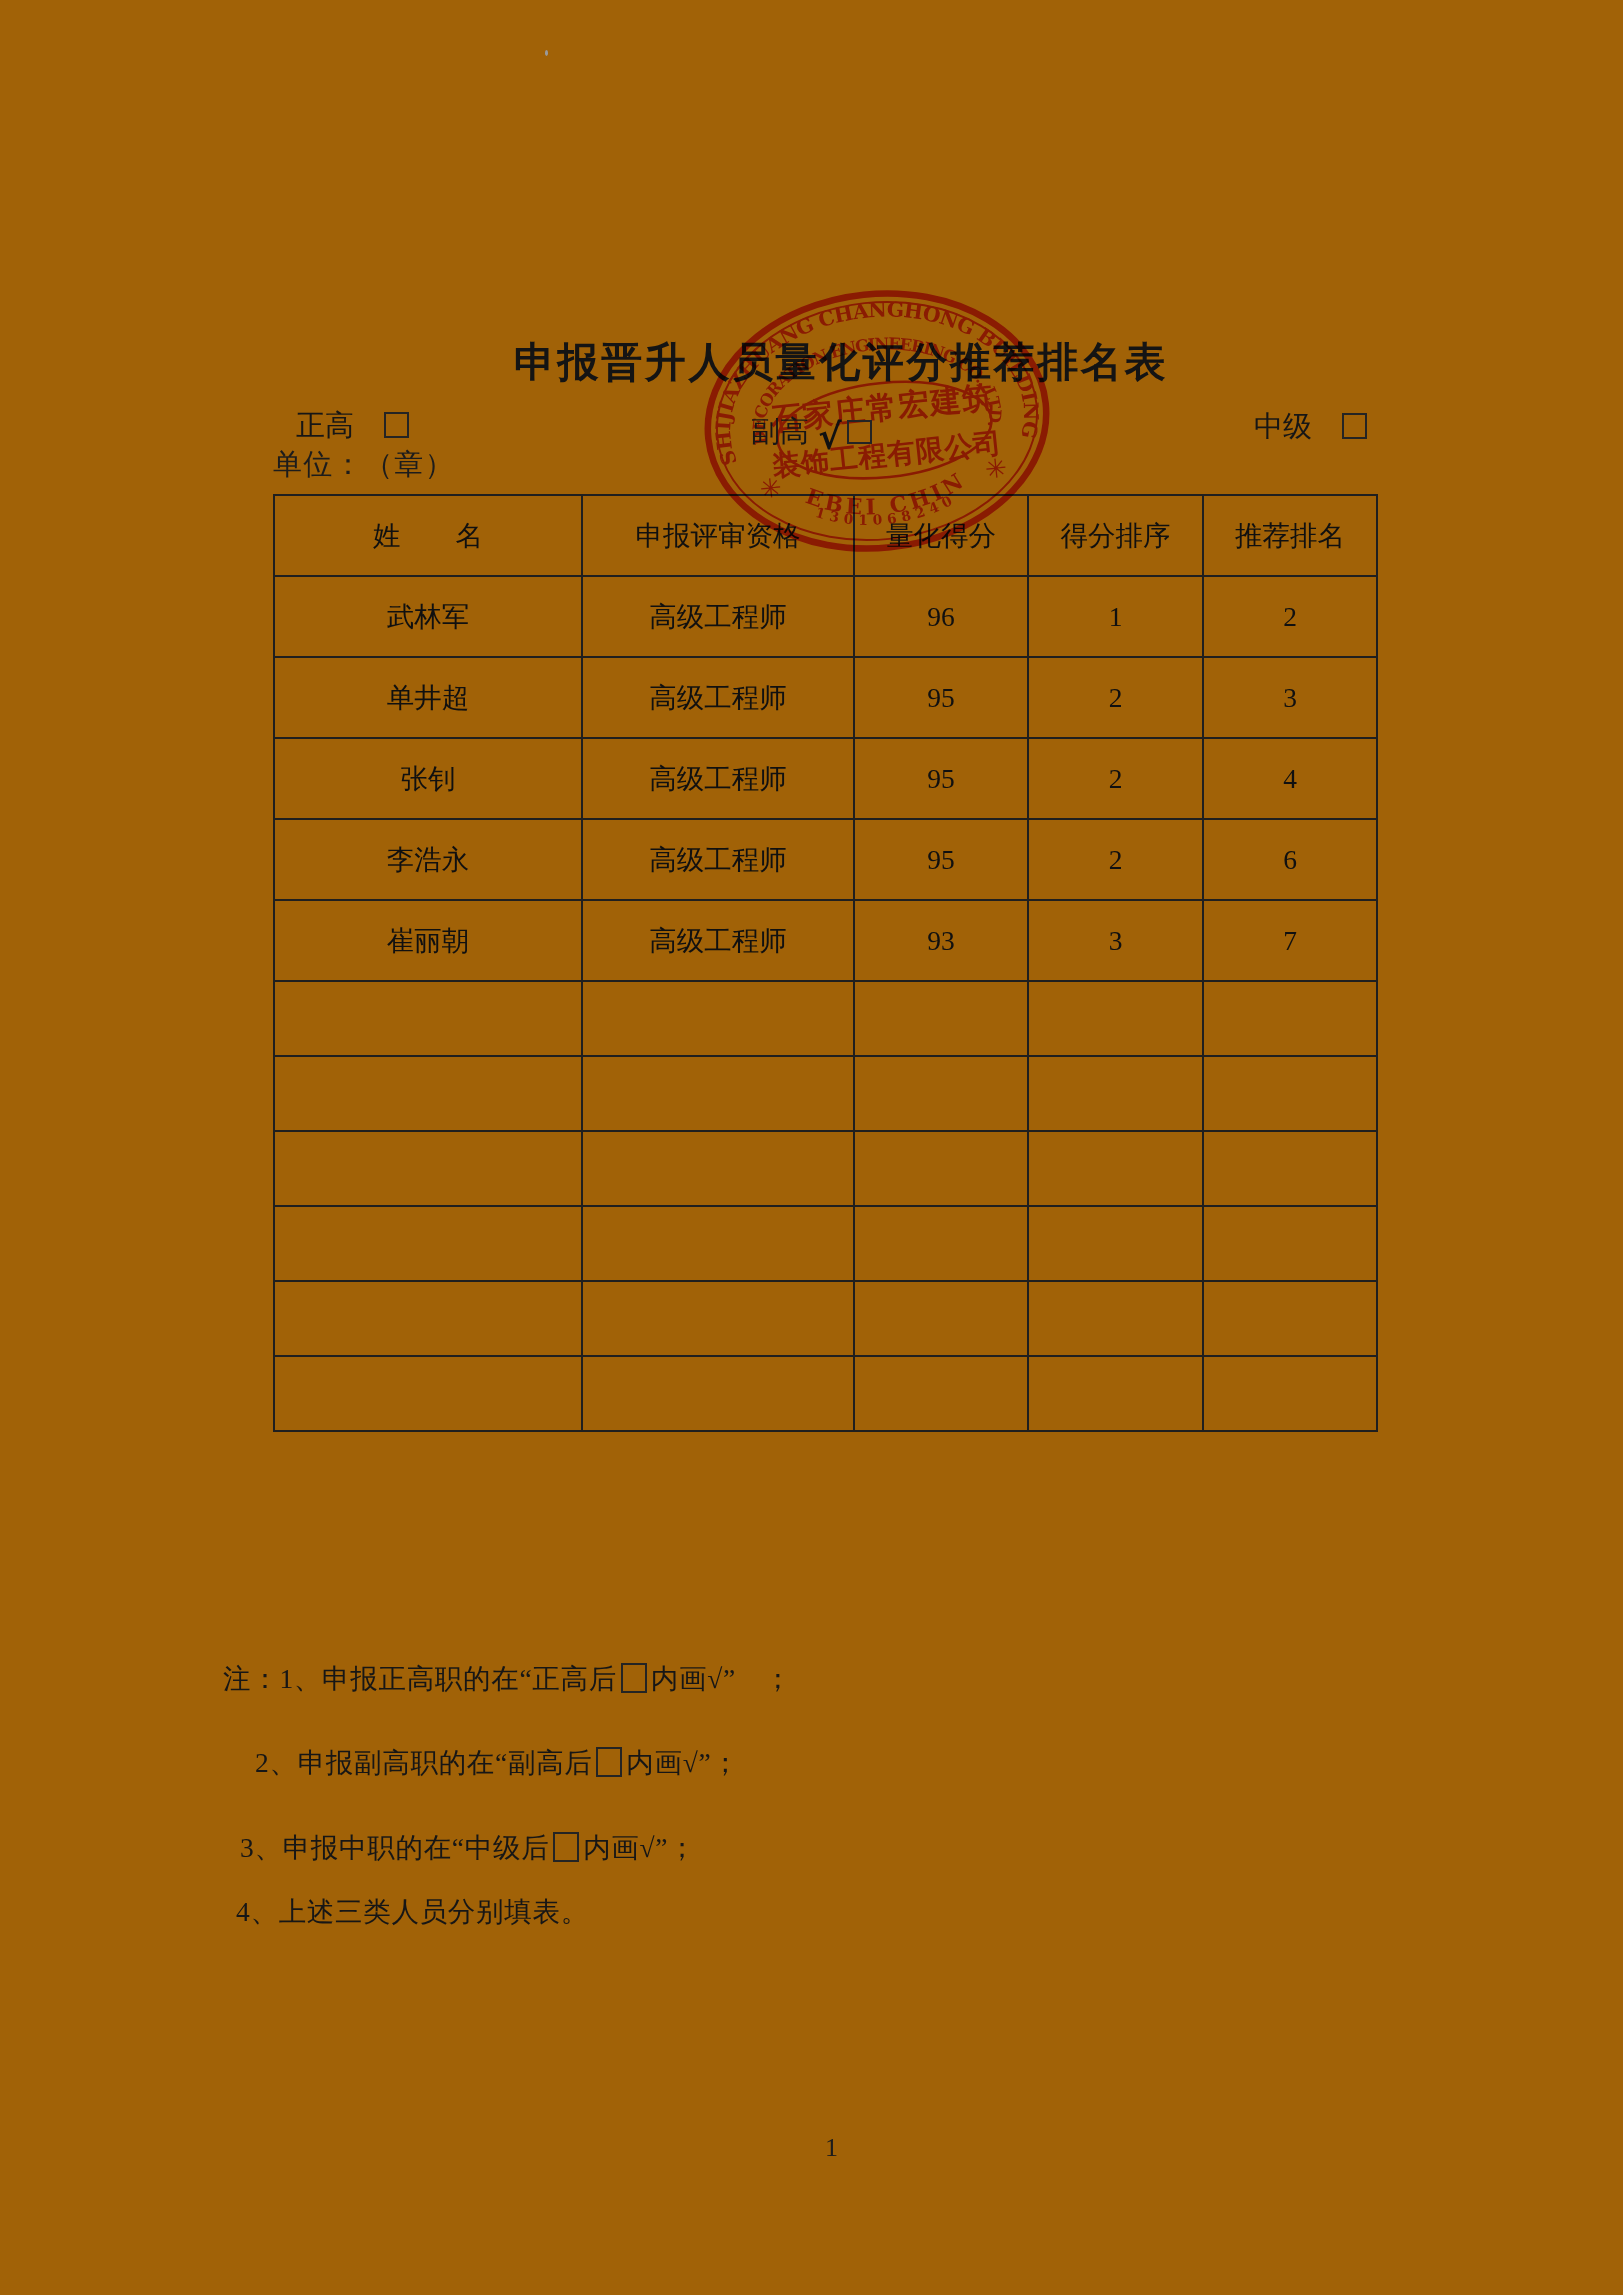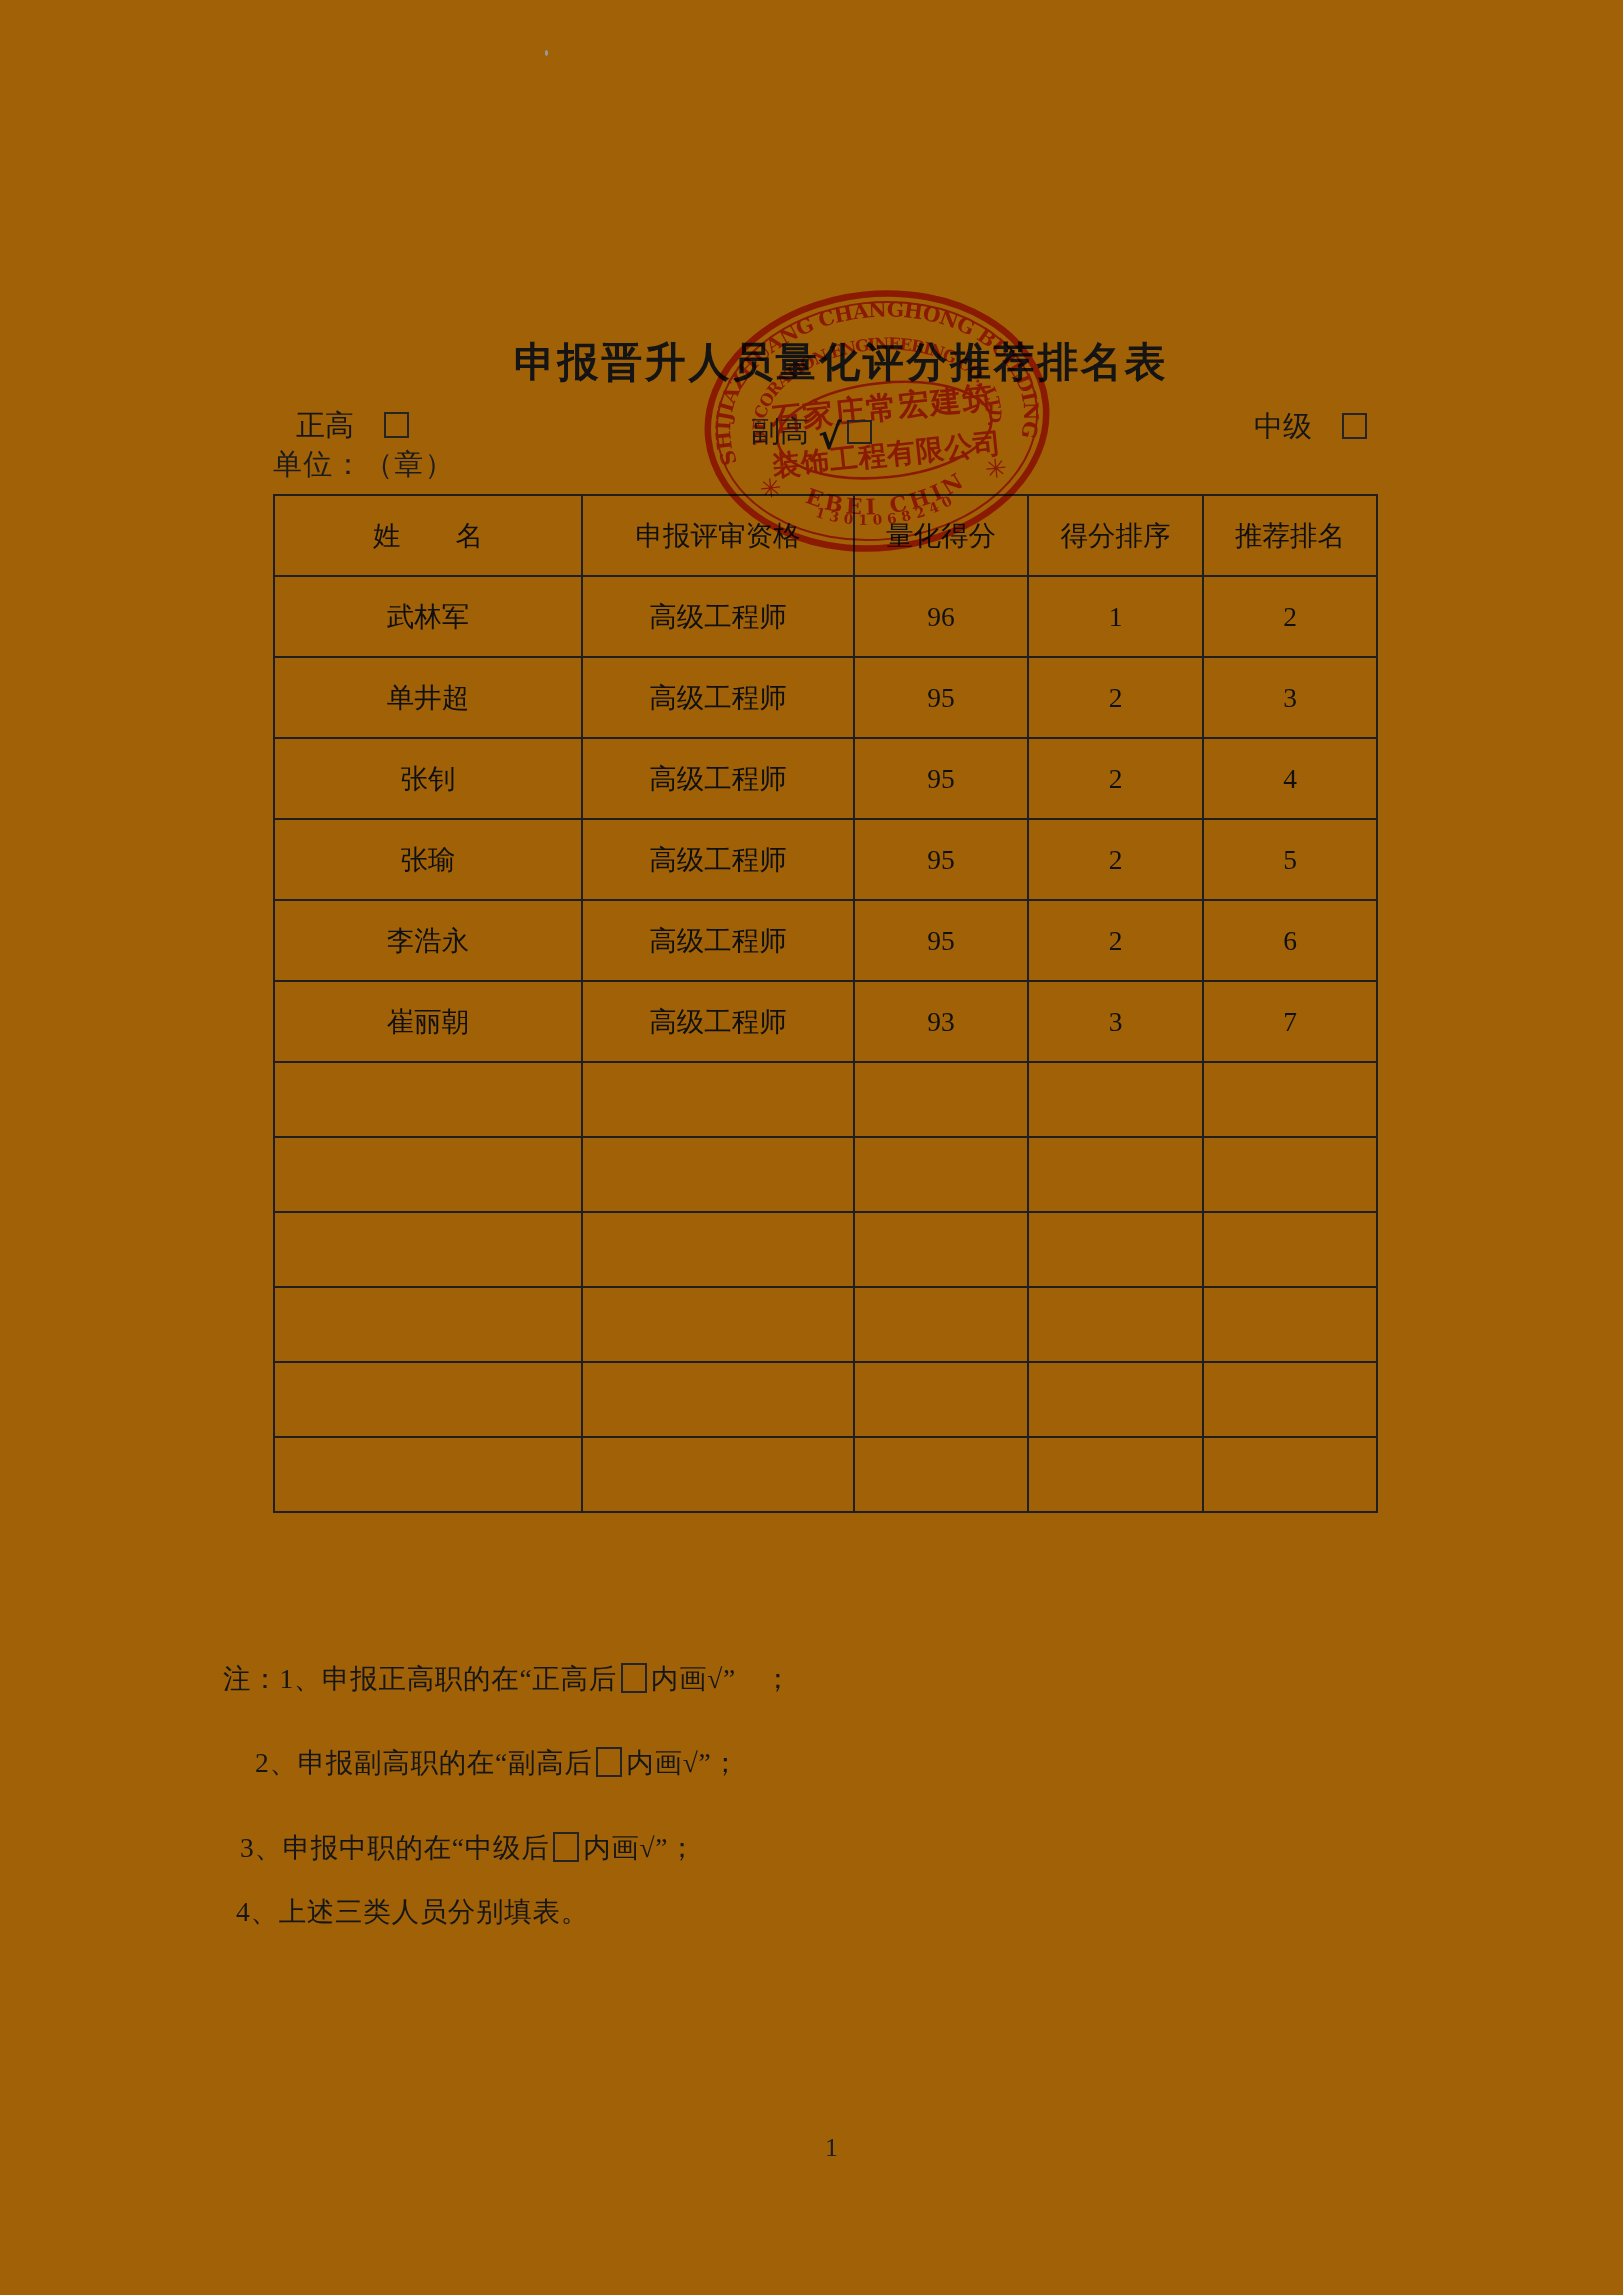--- a/index.html
+++ b/index.html
@@ -118,27 +118,20 @@
           <td>3</td>
         </tr>
         <tr class="r-data">
           <td>张钊</td>
           <td>高级工程师</td>
           <td>95</td>
           <td>2</td>
           <td>4</td>
         </tr>
         <tr class="r-data">
-          <td>张瑜</td>
-          <td>高级工程师</td>
-          <td>95</td>
-          <td>2</td>
-          <td>5</td>
-        </tr>
-        <tr class="r-data">
           <td>李浩永</td>
           <td>高级工程师</td>
           <td>95</td>
           <td>2</td>
           <td>6</td>
         </tr>
         <tr class="r-data">
           <td>崔丽朝</td>
           <td>高级工程师</td>
           <td>93</td>

